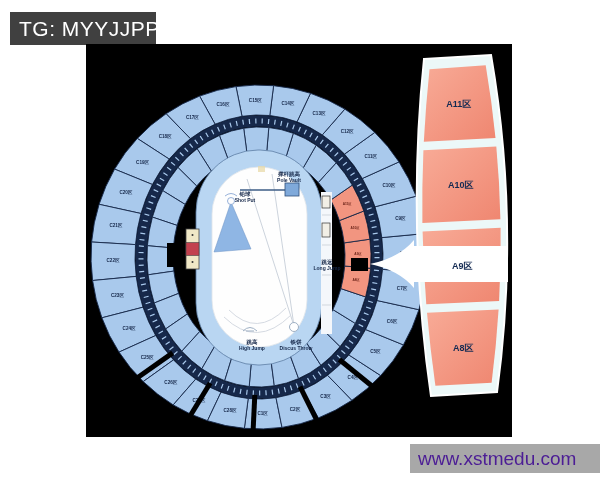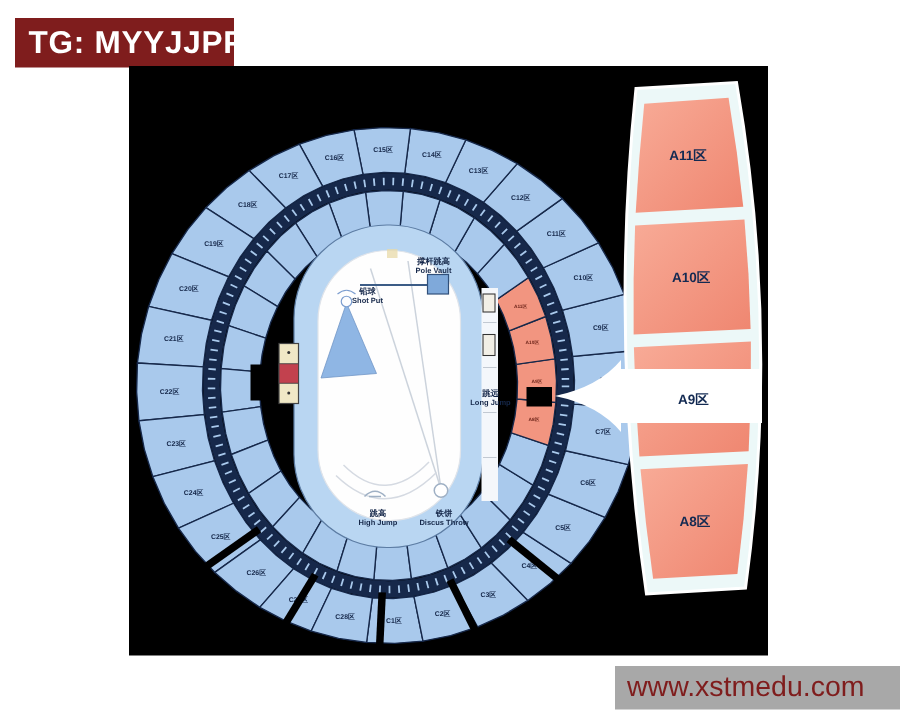--- a/index.html
+++ b/index.html
@@ -2,28 +2,28 @@
 <html><head>
 <meta charset="utf-8">
 <style>
   html,body{margin:0;padding:0;}
   body{width:600px;height:480px;position:relative;background:#ffffff;overflow:hidden;
        font-family:"Liberation Sans", sans-serif;}
   .chip{position:absolute;left:10px;top:12px;width:146px;height:33px;background:#a8a8a8;
         color:#fff;font-size:21px;line-height:33px;padding-left:9px;box-sizing:border-box;
         letter-spacing:.5px;white-space:nowrap;}
   .wm{position:absolute;left:410px;top:444px;width:190px;height:29px;background:#a8a8a8;
-      color:#7f1d1d;font-size:19px;line-height:29px;padding-left:8px;box-sizing:border-box;}
+      color:#4c1d95;font-size:19px;line-height:29px;padding-left:8px;box-sizing:border-box;}
   svg{position:absolute;left:0;top:0;}
   text{font-family:"Liberation Sans", sans-serif;}
 </style>
 </head>
 <body>
 
-<div class="chip" style="background: #7f1d1d; font-weight: bold;">
+<div class="chip" style="background: #404040;">
   <span>TG: MYYJJPP</span>
 </div>
 
 <svg id="map" width="600" height="480" viewBox="0 0 600 480">
   <defs>
     <linearGradient id="zg" x1="0" y1="0" x2="1" y2="1">
       <stop offset="0" stop-color="#f8ab97"></stop>
       <stop offset="1" stop-color="#ef8670"></stop>
     </linearGradient>
   </defs>

